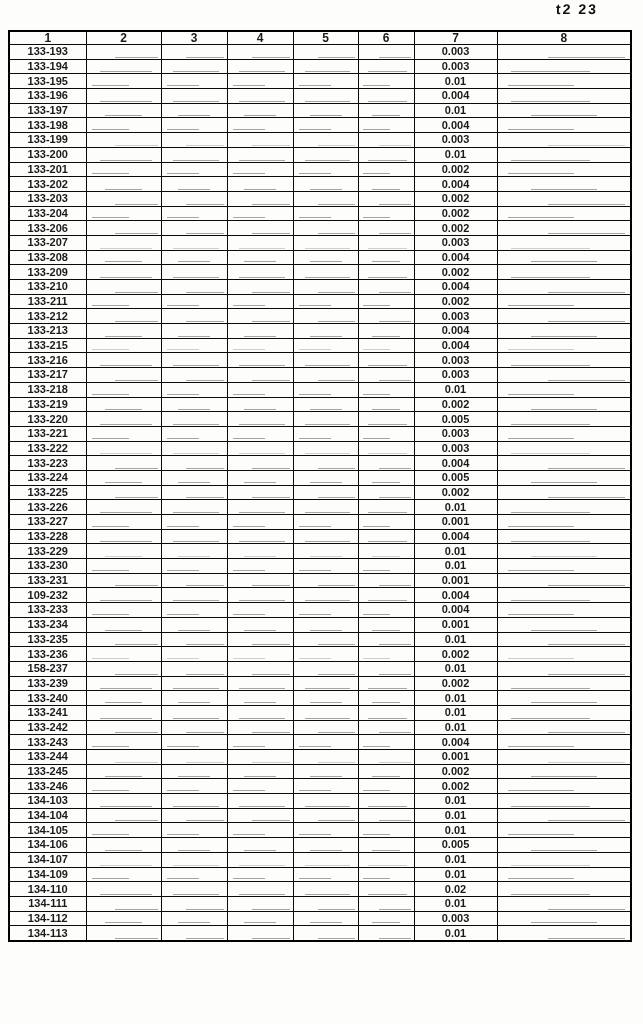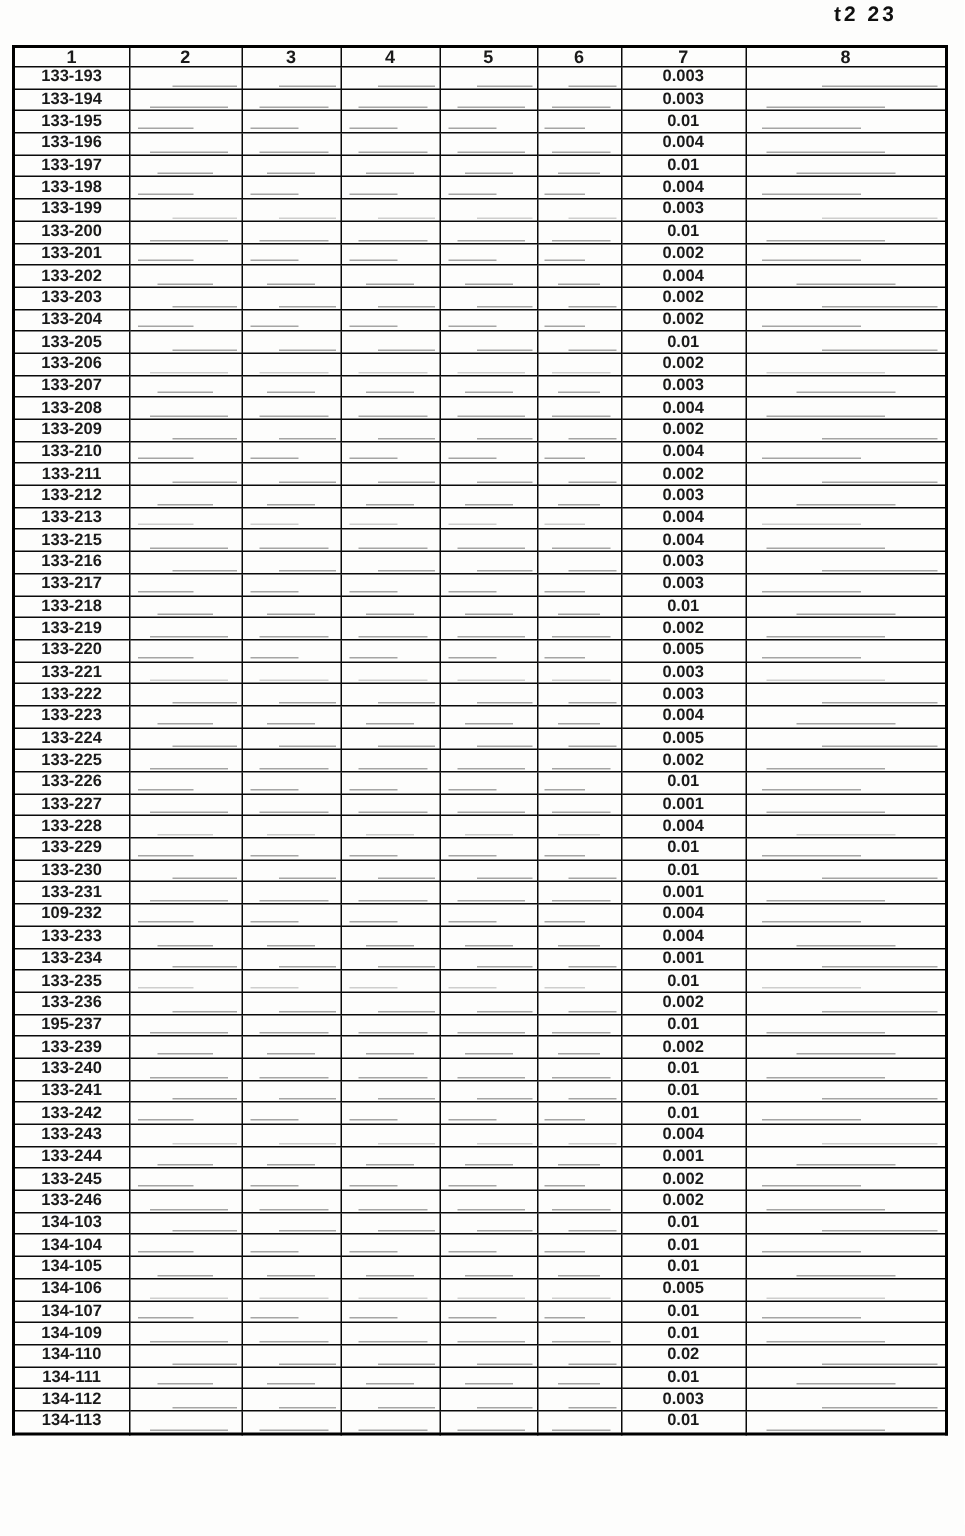--- a/index.html
+++ b/index.html
@@ -213,30 +213,20 @@
           <td>133-204</td>
           <td class="blank"></td>
           <td class="blank"></td>
           <td class="blank"></td>
           <td class="blank"></td>
           <td class="blank"></td>
           <td>0.002</td>
           <td class="blank col8"></td>
         </tr>
         <tr>
-          <td>133-205</td>
-          <td class="blank"></td>
-          <td class="blank"></td>
-          <td class="blank"></td>
-          <td class="blank"></td>
-          <td class="blank"></td>
-          <td>0.01</td>
-          <td class="blank col8"></td>
-        </tr>
-        <tr>
           <td>133-206</td>
           <td class="blank"></td>
           <td class="blank"></td>
           <td class="blank"></td>
           <td class="blank"></td>
           <td class="blank"></td>
           <td>0.002</td>
           <td class="blank col8"></td>
         </tr>
         <tr>
@@ -523,21 +513,21 @@
           <td>133-236</td>
           <td class="blank"></td>
           <td class="blank"></td>
           <td class="blank"></td>
           <td class="blank"></td>
           <td class="blank"></td>
           <td>0.002</td>
           <td class="blank col8"></td>
         </tr>
         <tr>
-          <td>195-237</td>
+          <td>158-237</td>
           <td class="blank"></td>
           <td class="blank"></td>
           <td class="blank"></td>
           <td class="blank"></td>
           <td class="blank"></td>
           <td>0.01</td>
           <td class="blank col8"></td>
         </tr>
         <tr>
           <td>133-239</td>

